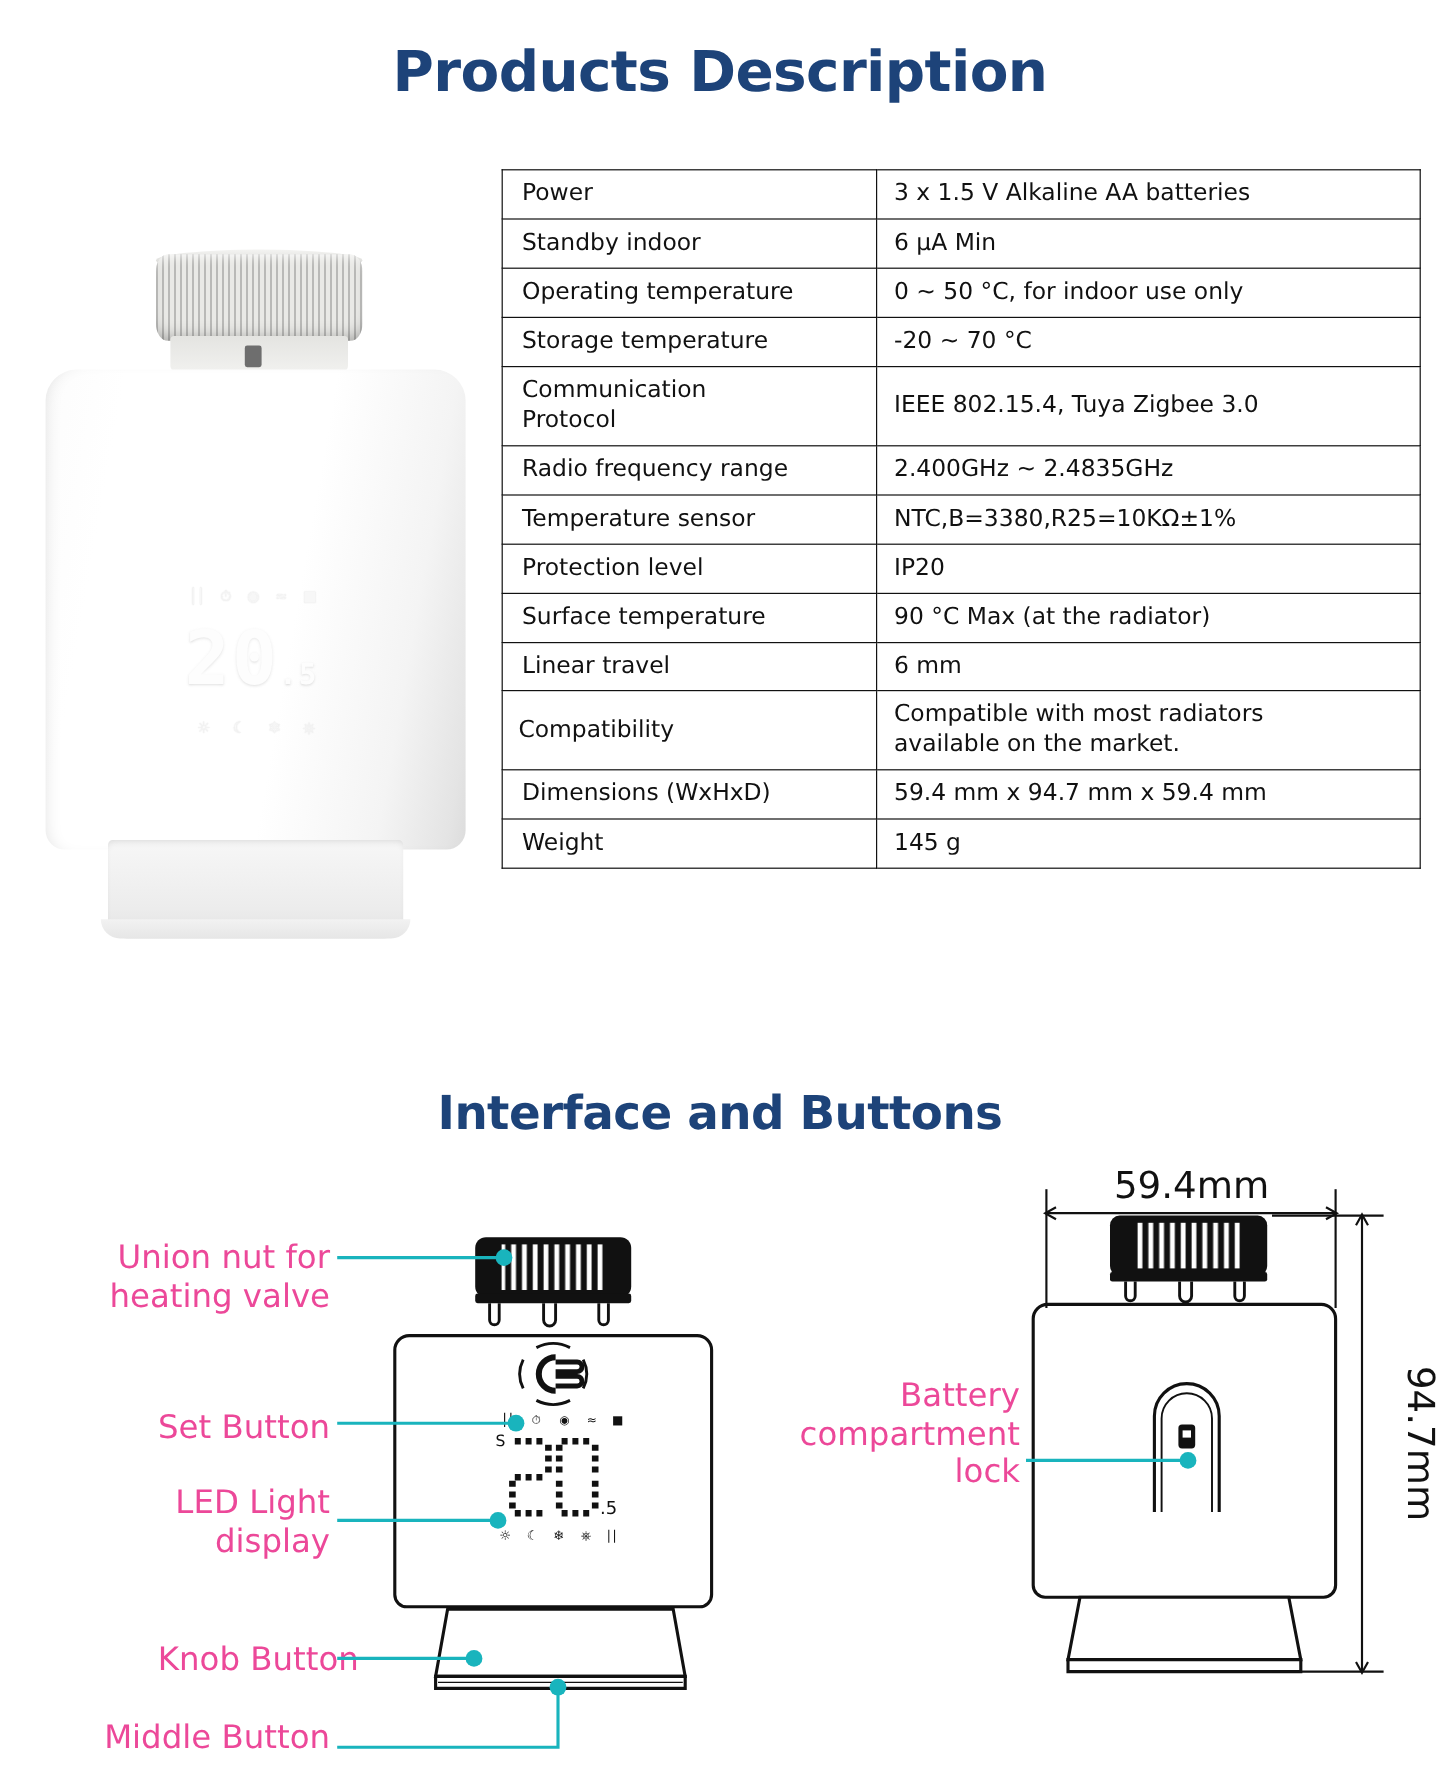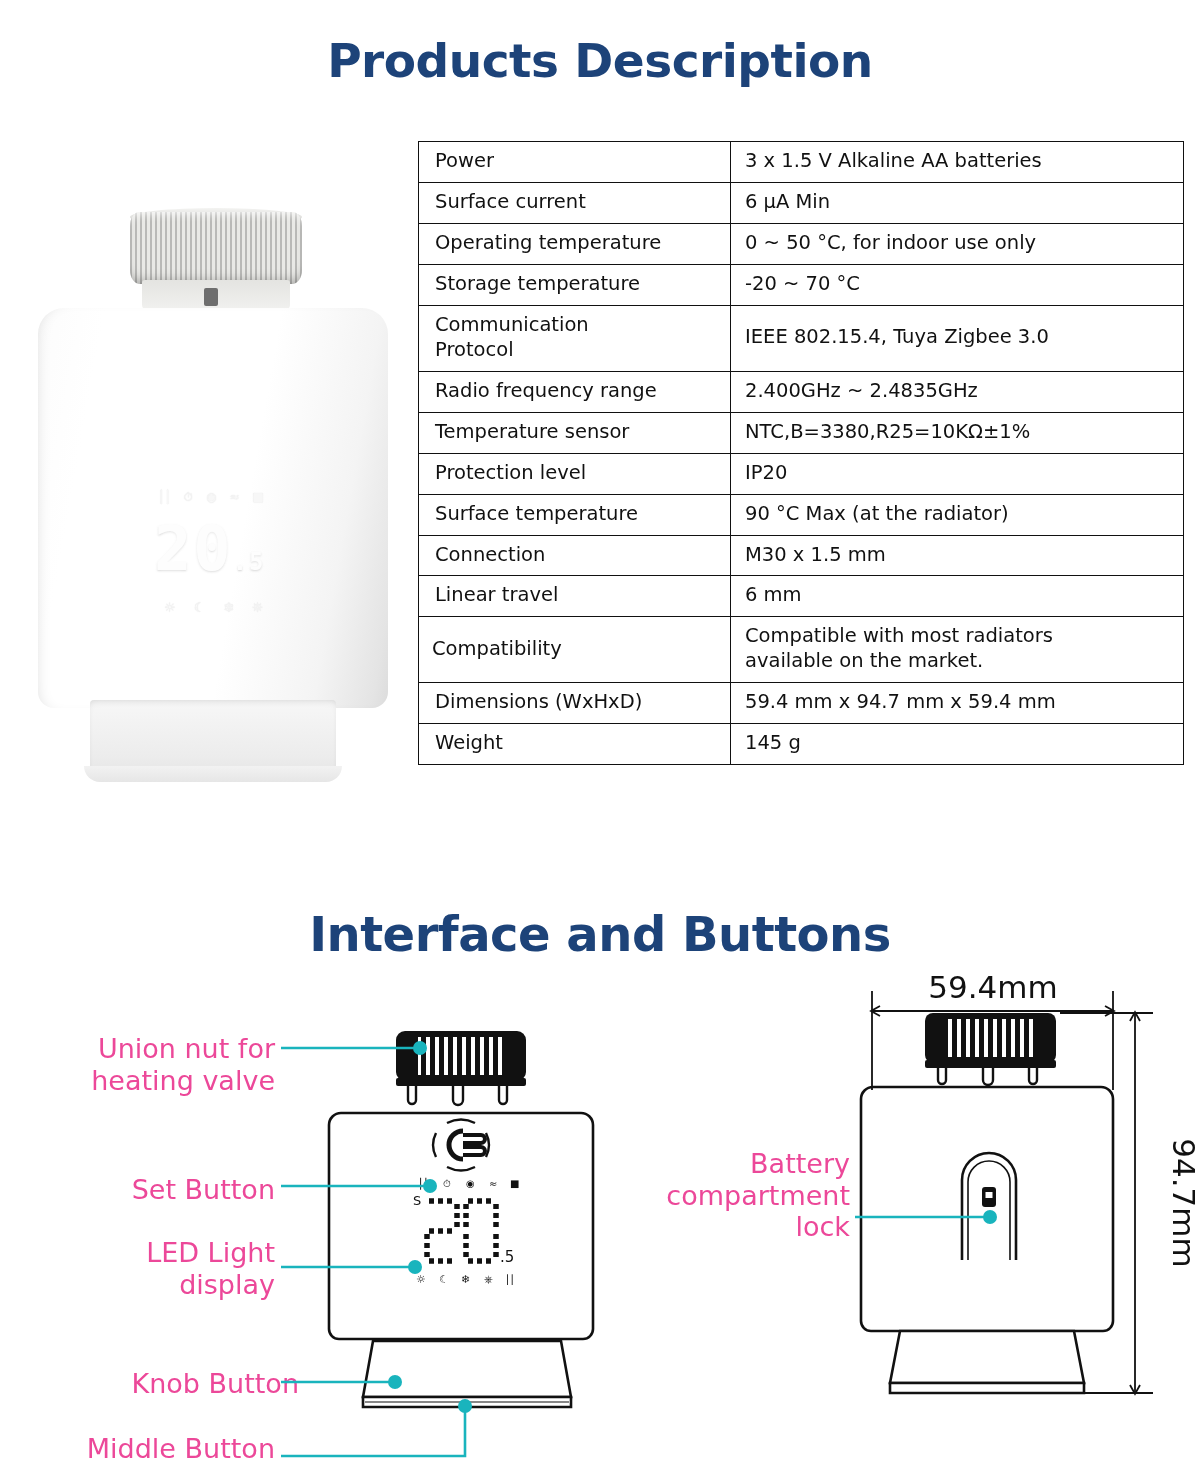--- a/index.html
+++ b/index.html
@@ -15,21 +15,21 @@
   
   .section-title {
     position: absolute;
     width: 1200px;
     text-align: center;
     color: #1d4379;
     font-weight: bold;
     letter-spacing: -0.5px;
   }
   #title-products { top: 33px; font-size: 47px; }
-  #title-interface { top: 906px; font-size: 48px; }
+  #title-interface { top: 906px; font-size: 39px; }
 
   
   .spec-table {
     position: absolute;
     left: 418px;
     top: 141px;
     width: 733px;
     border-collapse: collapse;
     table-layout: fixed;
   }
@@ -165,21 +165,21 @@
     </div>
   </div>
 
   <table class="spec-table">
     <tbody id="spec-body">
         <tr>
           <td class="k" style="white-space: pre-line;">Power</td>
           <td class="v" style="white-space: pre-line;">3 x 1.5 V Alkaline AA batteries</td>
         </tr>
         <tr>
-          <td class="k" style="white-space: pre-line;">Surface current</td>
+          <td class="k" style="white-space: pre-line;">Standby indoor</td>
           <td class="v" style="white-space: pre-line;">6 µA Min</td>
         </tr>
         <tr>
           <td class="k" style="white-space: pre-line;">Operating temperature</td>
           <td class="v" style="white-space: pre-line;">0 ~ 50 °C, for indoor use only</td>
         </tr>
         <tr>
           <td class="k" style="white-space: pre-line;">Storage temperature</td>
           <td class="v" style="white-space: pre-line;">-20 ~ 70 °C</td>
         </tr>
@@ -196,24 +196,20 @@
           <td class="k" style="white-space: pre-line;">Temperature sensor</td>
           <td class="v" style="white-space: pre-line;">NTC,B=3380,R25=10KΩ±1%</td>
         </tr>
         <tr>
           <td class="k" style="white-space: pre-line;">Protection level</td>
           <td class="v" style="white-space: pre-line;">IP20</td>
         </tr>
         <tr>
           <td class="k" style="white-space: pre-line;">Surface temperature</td>
           <td class="v" style="white-space: pre-line;">90 °C Max (at the radiator)</td>
-        </tr>
-        <tr>
-          <td class="k" style="white-space: pre-line;">Connection</td>
-          <td class="v" style="white-space: pre-line;">M30 x 1.5 mm</td>
         </tr>
         <tr>
           <td class="k" style="white-space: pre-line;">Linear travel</td>
           <td class="v" style="white-space: pre-line;">6 mm</td>
         </tr>
         <tr>
           <td class="k" style="white-space: pre-line; padding-left: 13px;">Compatibility</td>
           <td class="v" style="white-space: pre-line;">Compatible with most radiators
 available on the market.</td>
         </tr>

